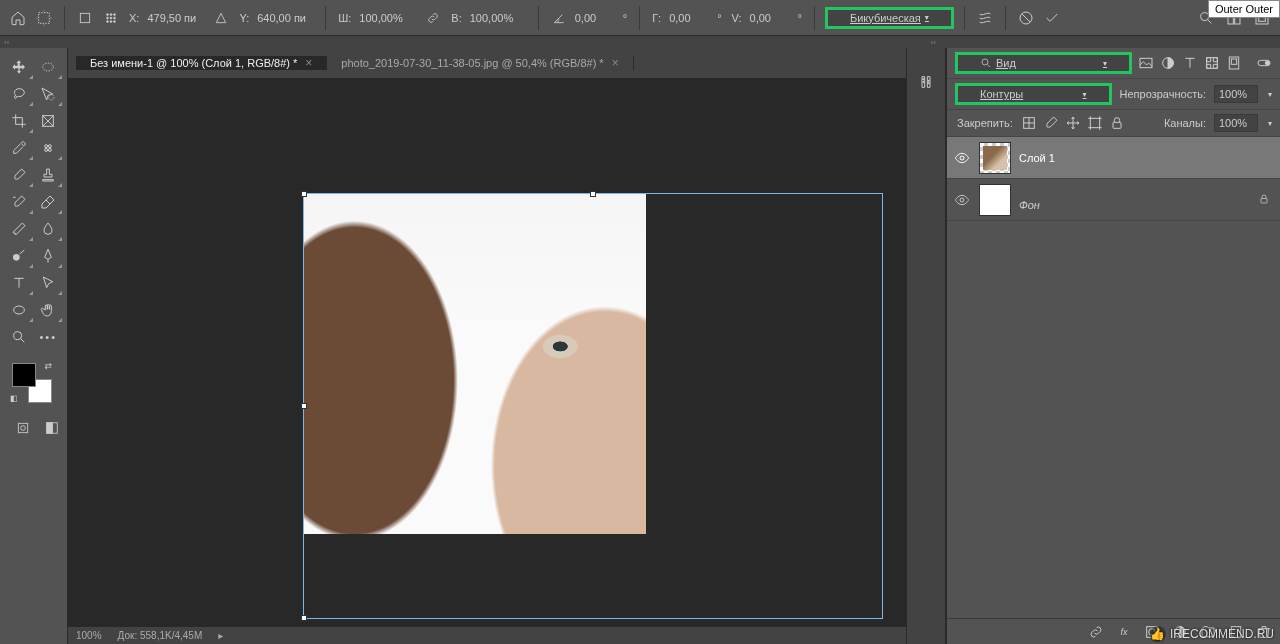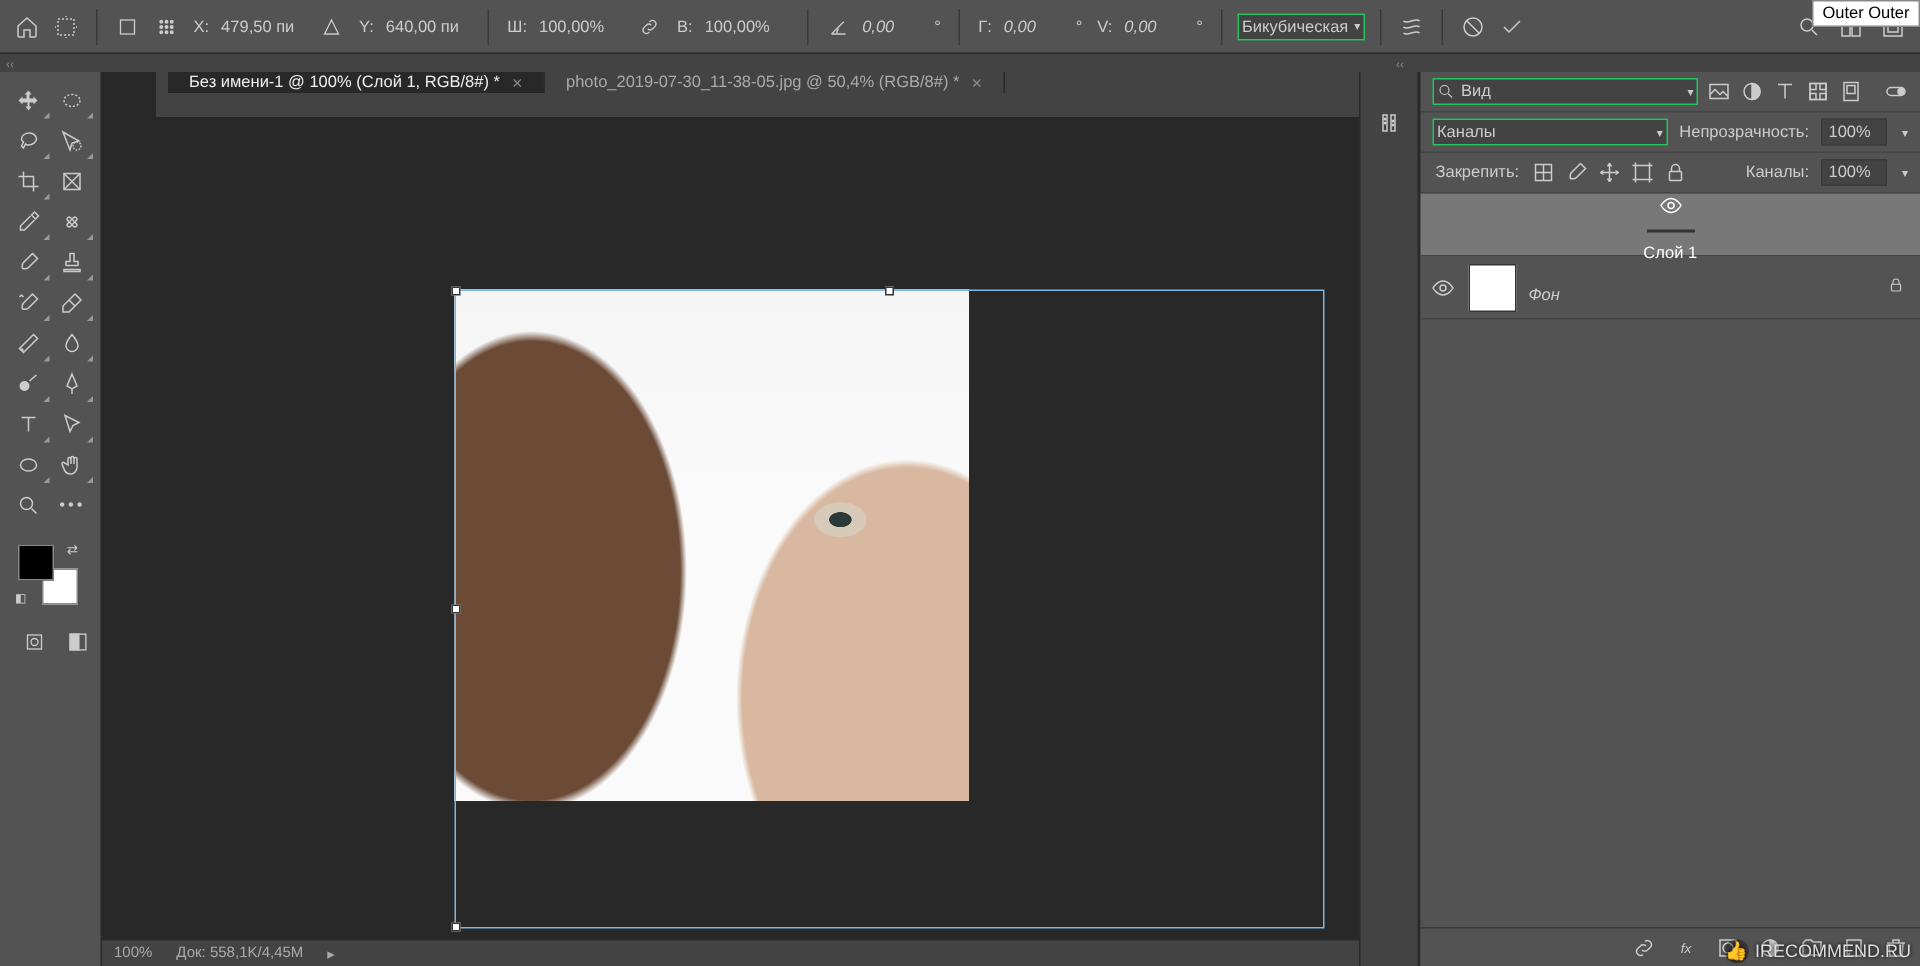--- a/index.html
+++ b/index.html
@@ -4,21 +4,21 @@
 <style>
 * { margin: 0; padding: 0; box-sizing: border-box; font-family: Arial, sans-serif; }
 body { background: #323232; color: #ccc; width: 1280px; height: 644px; overflow: hidden; position: relative; font-size: 11px; }
 
 
 .options-bar { height: 36px; background: #535353; display: flex; align-items: center; padding: 0 8px; gap: 6px; border-bottom: 1px solid #2a2a2a; }
 .opt-icon { width: 20px; height: 20px; display: flex; align-items: center; justify-content: center; color: #ccc; cursor: pointer; }
 .opt-divider { width: 1px; height: 24px; background: #3a3a3a; margin: 0 4px; }
 .opt-label { color: #ccc; font-size: 11px; margin: 0 2px; }
 .opt-input { background: none; border: none; color: #ccc; width: 58px; font-size: 11px; text-align: left; }
-.opt-input.sm { width: 40px; font-style: italic; }
+.opt-input.sm { width: 40px; }
 .dropdown-arrow { font-size: 8px; margin-left: 4px; }
 .opt-right { margin-left: auto; display: flex; gap: 8px; align-items: center; }
 
 
 .expand-row { height: 12px; background: #434343; display: flex; align-items: center; }
 .expand-chev { font-size: 8px; color: #888; margin-left: 4px; }
 .expand-chev.right { margin-left: auto; margin-right: 344px; }
 
 
 .main { display: flex; height: 596px; }
@@ -30,21 +30,21 @@
 .tool-btn .tick { position: absolute; bottom: 1px; right: 1px; width: 0; height: 0; border-left: 4px solid transparent; border-bottom: 4px solid #999; }
 .color-swatches { margin-top: 12px; position: relative; width: 40px; height: 40px; margin-left: 8px; }
 .swatch-fg { position: absolute; top: 0; left: 0; width: 24px; height: 24px; background: #000; border: 1px solid #888; z-index: 2; }
 .swatch-bg { position: absolute; bottom: 0; right: 0; width: 24px; height: 24px; background: #fff; border: 1px solid #888; }
 .swatch-swap { position: absolute; top: -2px; right: 0; font-size: 9px; color: #ccc; }
 .swatch-reset { position: absolute; bottom: 0; left: -2px; font-size: 8px; }
 .mode-row { margin-top: 12px; display: flex; gap: 6px; padding-left: 8px; }
 
 
 .canvas-area { flex: 1; background: #282828; display: flex; flex-direction: column; position: relative; }
-.doc-tabs { height: 30px; background: #434343; display: flex; align-items: flex-start; padding-left: 8px; margin-left: 36px; }
+.doc-tabs { height: 30px; background: #434343; display: flex; align-items: center; padding-left: 8px; }
 .doc-tab { padding: 0 14px; display: flex; align-items: center; gap: 8px; font-size: 11px; color: #aaa; border-right: 1px solid #2a2a2a; cursor: pointer; }
 .doc-tab.active { background: #282828; color: #eee; }
 .tab-close { font-size: 12px; color: #888; }
 .canvas { flex: 1; position: relative; overflow: hidden; }
 
 .transform-outline { position: absolute; border: 1px solid #7bb8e8; }
 .transform-outline .handle { position: absolute; width: 6px; height: 6px; background: #fff; border: 1px solid #333; }
 .transform-outline .h-nw { top: -3px; left: -3px; }
 .transform-outline .h-n { top: -3px; left: 50%; margin-left: -3px; }
 .transform-outline .h-sw { bottom: -3px; left: -3px; }
@@ -64,28 +64,28 @@
 .panel-strip { width: 40px; background: #434343; border-left: 1px solid #2a2a2a; border-right: 1px solid #2a2a2a; padding-top: 24px; display: flex; flex-direction: column; align-items: center; gap: 16px; }
 
 
 .layers-panel { width: 334px; background: #535353; display: flex; flex-direction: column; border-left: 1px solid #2a2a2a; }
 .panel-tabs { height: 30px; display: flex; align-items: stretch; background: #434343; }
 .panel-tab { padding: 0 12px; display: flex; align-items: center; font-size: 11px; color: #aaa; cursor: pointer; }
 .panel-tab.active { background: #535353; color: #eee; border-top: 1px solid #535353; }
 .panel-menu { margin-left: auto; padding: 0 8px; display: flex; align-items: center; }
 
 .panel-row { display: flex; align-items: center; padding: 4px 8px; gap: 6px; border-bottom: 1px solid #454545; }
-.panel-select { background: #434343; border: 1px solid #22c55e; color: #ccc; padding: 2px 2px; font-size: 11px; display: flex; align-items: center; }
+.panel-select { background: #434343; border: 3px solid #22c55e; color: #ccc; padding: 2px 22px; font-size: 11px; display: flex; align-items: center; text-decoration: underline; }
 .panel-select.wide { flex: 1; }
 .panel-pct { width: 44px; background: #434343; border: 1px solid #3a3a3a; padding: 2px 4px; font-size: 11px; text-align: left; }
 .panel-icon-sm { width: 16px; height: 16px; display: flex; align-items: center; justify-content: center; color: #ccc; cursor: pointer; font-size: 11px; }
 
 .layer-list { flex: 1; overflow: auto; background: #535353; }
 .layer-item { display: flex; align-items: center; height: 42px; border-bottom: 1px solid #454545; padding: 0 6px; gap: 8px; cursor: pointer; }
-.layer-item.selected { background: #787878; color: #fff; flex-direction: column; }
+.layer-item.selected { background: #787878; color: #fff; }
 .layer-eye { width: 18px; display: flex; justify-content: center; }
 .layer-thumb { width: 32px; height: 32px; border: 1px solid #333; background: #fff; position: relative; }
 .layer-thumb.checker { background: repeating-conic-gradient(#ccc 0 25%, #fff 0 50%) 0 0/8px 8px; }
 .layer-thumb .mini-photo { position: absolute; left: 3px; top: 3px; right: 3px; bottom: 3px; background: linear-gradient(135deg, #8a6a4a 40%, #d8c0a8 70%); }
 .layer-name { font-size: 11px; flex: 1; }
 .layer-name.italic { font-style: italic; margin-top: 11px; }
 .layer-lock { width: 16px; }
 
 .panel-footer { height: 26px; border-top: 1px solid #3a3a3a; display: flex; align-items: center; justify-content: flex-end; padding: 0 8px; gap: 12px; background: #535353; }
 
@@ -482,21 +482,21 @@
       <div class="panel-icon-sm" style="margin-left:8px">
           <svg viewBox="0 0 24 24">
             <rect x="3" y="8" width="18" height="8" rx="4"></rect>
             <circle cx="17" cy="12" r="3" fill="currentColor"></circle>
           </svg>
         </div>
     </div>
 
     <div class="panel-row">
       <div class="panel-select wide">
-        <span>Каналы</span>
+        <span>Контуры</span>
           <span class="dropdown-arrow" style="margin-left:auto">▾</span>
       </div>
       <span class="opt-label">Непрозрачность:</span>
       <div class="panel-pct"><span>100%</span></div>
       <span class="dropdown-arrow">▾</span>
     </div>
 
     <div class="panel-row">
       <span class="opt-label">Закрепить:</span>
       <div class="panel-icon-sm">

